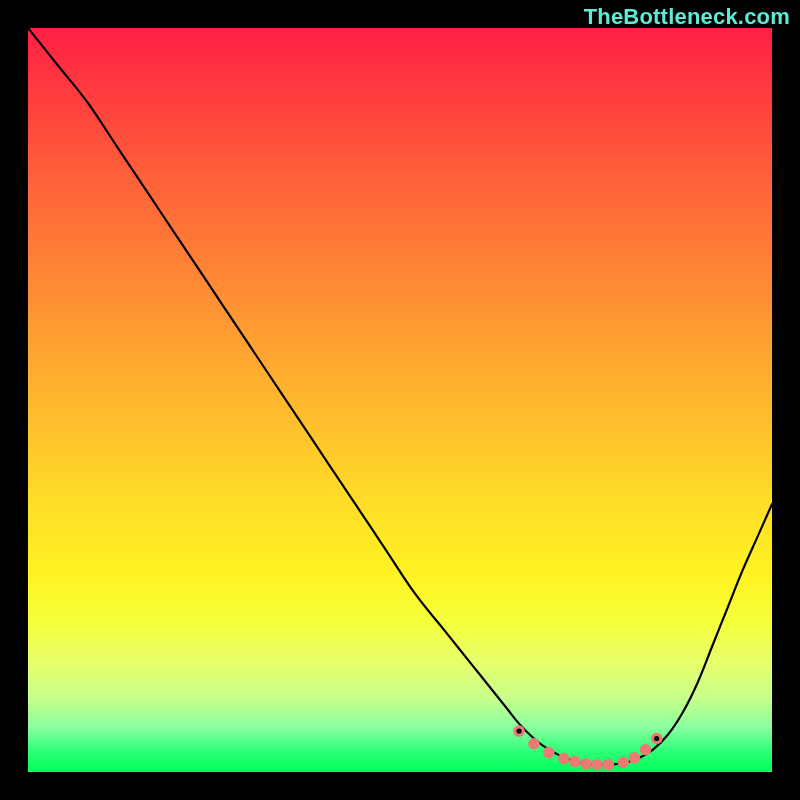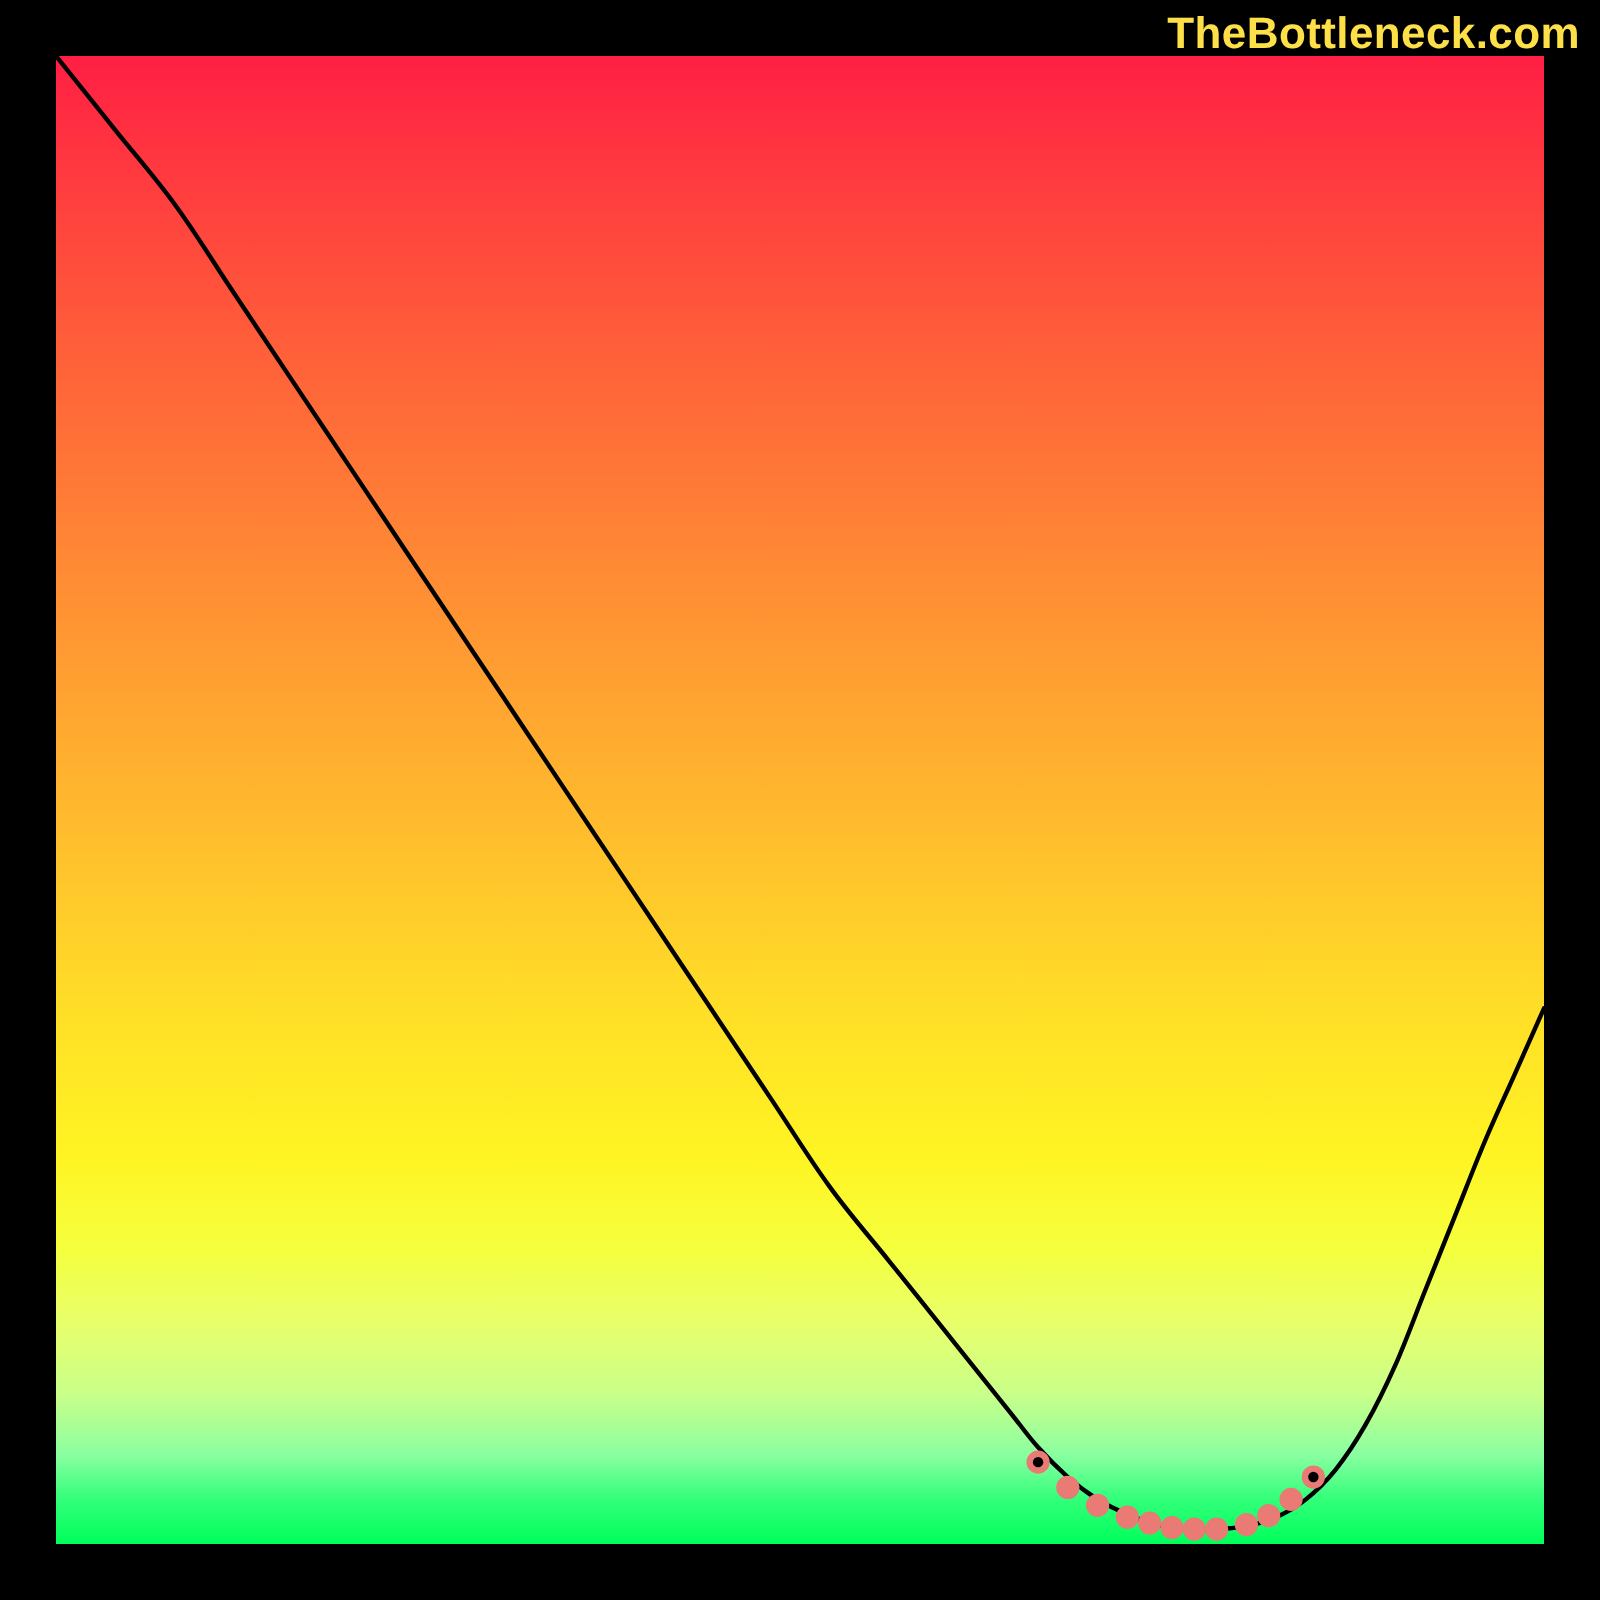--- a/index.html
+++ b/index.html
@@ -39,21 +39,21 @@
       #c8ff8a 90%,
       #8affa0 94%,
       #32ff7a 97%,
       #00ff5a 100%
     );
   }
   .watermark {
     position: absolute;
     top: 4px;
     right: 10px;
-    color: #fde047;
+    color: #5eead4;
     font-size: 22px;
     font-weight: 600;
     letter-spacing: 0.2px;
     user-select: none;
   }
   svg.curve {
     position: absolute;
     left: 0;
     top: 0;
     width: 744px;

